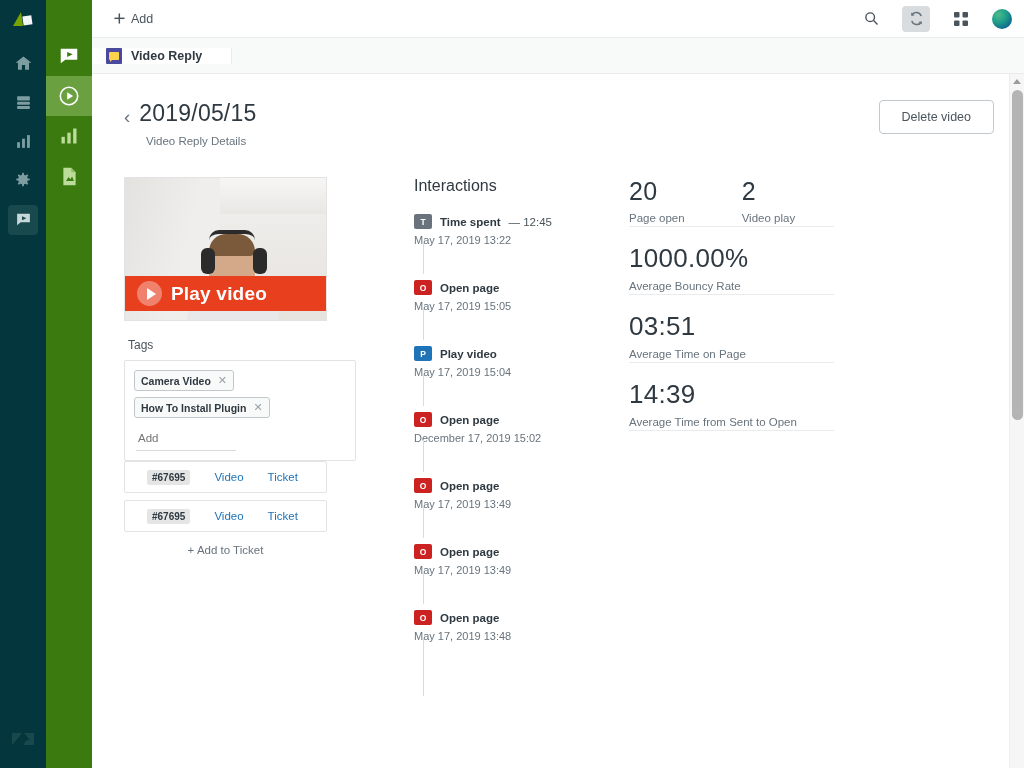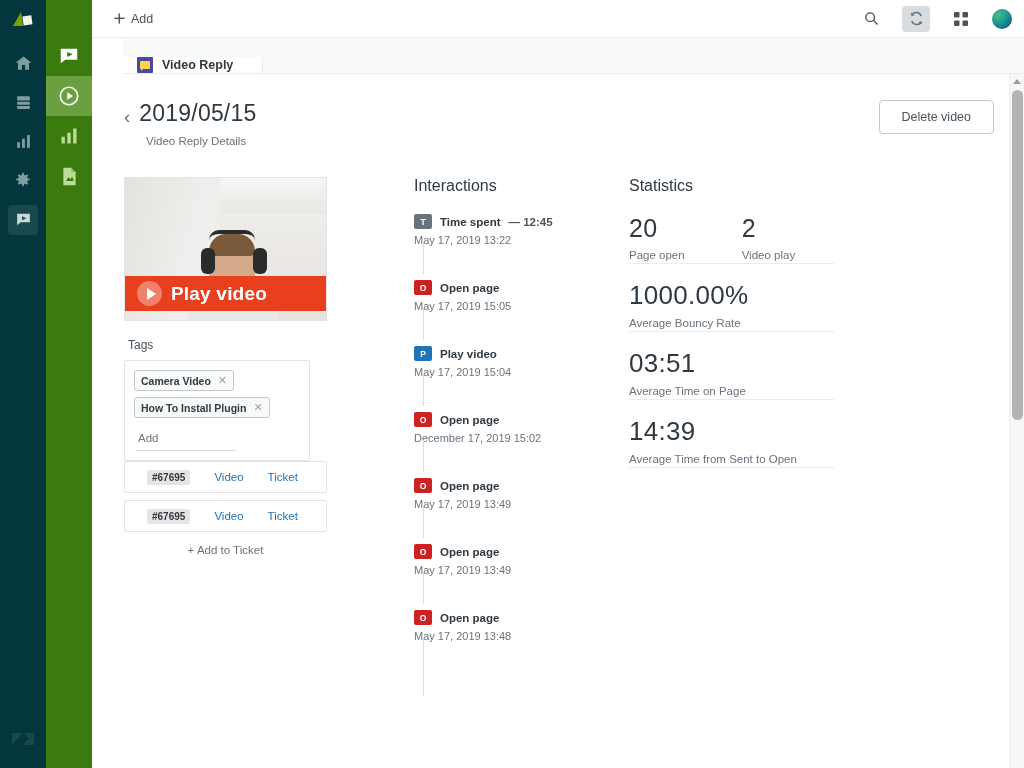--- a/index.html
+++ b/index.html
@@ -74,23 +74,22 @@
   .icon-btn.boxed { background: #d8dcde; width: 28px; height: 26px; }
   .avatar-globe {
     width: 20px; height: 20px; border-radius: 50%;
     background: radial-gradient(circle at 32% 28%, #4dbb8a 0%, #1f9e8a 40%, #0f6b8e 75%, #123f7a 100%);
     cursor: pointer;
   }
 
   .tabbar {
     height: 36px; background: #f8f9f9;
     border-bottom: 1px solid #e9ebed;
-    display:flex; align-items: flex-end;
+    display:flex; align-items: center;
     flex: 0 0 36px;
-    margin-left: 31px;
   }
   .tab {
     display:flex; align-items:center; gap: 9px;
     padding: 0 14px;
     background: #ffffff;
     border-right: 1px solid #e9ebed;
     font-size: 12.5px; font-weight: bold; color: #2f3941;
     cursor: pointer;
     min-width: 140px;
   }
@@ -193,21 +192,21 @@
   .play-tri {
     width:0; height:0; border-left: 9px solid #fff;
     border-top: 6px solid transparent; border-bottom: 6px solid transparent;
     margin-left: 3px;
   }
   .play-label { color:#fff; font-size: 19px; font-weight: bold; letter-spacing: .2px; }
 
   .sec-label { font-size: 12px; color: #49545c; margin: 17px 0 8px 4px; }
 
   .tags-box {
-    width: 186px; border: 1px solid #e3e3e3; border-radius: 2px;
+    width: 232px; border: 1px solid #e3e3e3; border-radius: 2px;
     padding: 9px 0 3px 9px; background: #fff;
   }
   .chip {
     display:inline-flex; align-items:center; gap: 7px;
     border: 1px solid #c2c8cc; border-radius: 3px;
     background: #f8f9f9;
     font-size: 10.5px; font-weight: bold; color: #2f3941;
     padding: 3px 6px; margin-bottom: 6px;
   }
   .chip-x { color: #9aa2a8; font-weight: normal; font-size: 11px; cursor: pointer; }
@@ -245,21 +244,21 @@
   .tl-head { display:flex; align-items:center; gap: 8px; }
   .tl-badge {
     width: 18px; height: 15px; border-radius: 2px; color:#fff;
     font-size: 8.5px; font-weight: bold; display:flex; align-items:center; justify-content:center;
     flex: 0 0 18px;
   }
   .tl-badge.t { background: #68737d; }
   .tl-badge.o { background: #cc2222; }
   .tl-badge.p { background: #1f73b7; }
   .tl-title { font-size: 11.5px; font-weight: bold; color: #2f3941; }
-  .tl-extra { font-size: 11.5px; font-weight: bold; color: #49545c; }
+  .tl-extra { font-size: 11.5px; font-weight: normal; color: #49545c; }
   .tl-date { font-size: 11px; color: #68737d; margin-top: 5px; }
 
   
   .stat-block { border-bottom: 1px solid #e9ebed; padding-bottom: 2px; margin-bottom: 16px; width: 205px; }
   .stat-block.duo { display:flex; gap: 57px; }
   .stat-num { font-size: 25px; color: #2f3941; font-weight: normal; letter-spacing: .3px; }
   .stat-num.big { font-size: 26px; }
   .stat-cap { font-size: 11.5px; color: #68737d; margin-top: 6px; }
 
   
@@ -557,21 +556,20 @@
                   <div class="tl-head">
                     <span class="tl-badge o">O</span>
                     <span class="tl-title">Open page</span>
                   </div>
                   <div class="tl-date">May 17, 2019 13:48</div>
                 </div>
               </div>
           </div>
 
           <div class="col-right">
-            <h2 class="col-title">Statistics</h2>
 
             <div class="stat-block duo">
               <div>
                 <div class="stat-num">20</div>
                 <div class="stat-cap">Page open</div>
               </div>
               <div>
                 <div class="stat-num">2</div>
                 <div class="stat-cap">Video play</div>
               </div>

